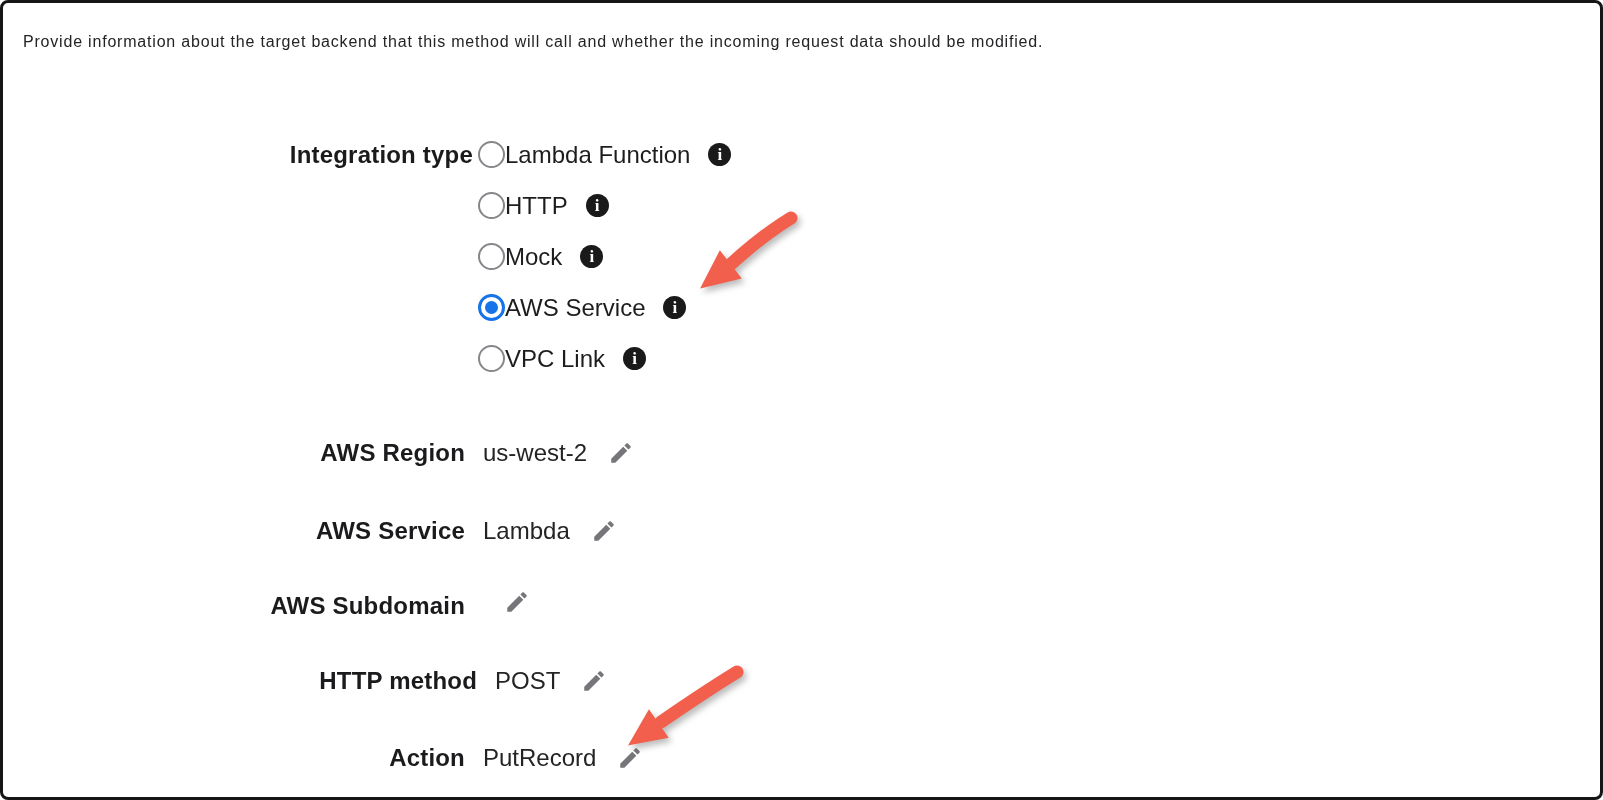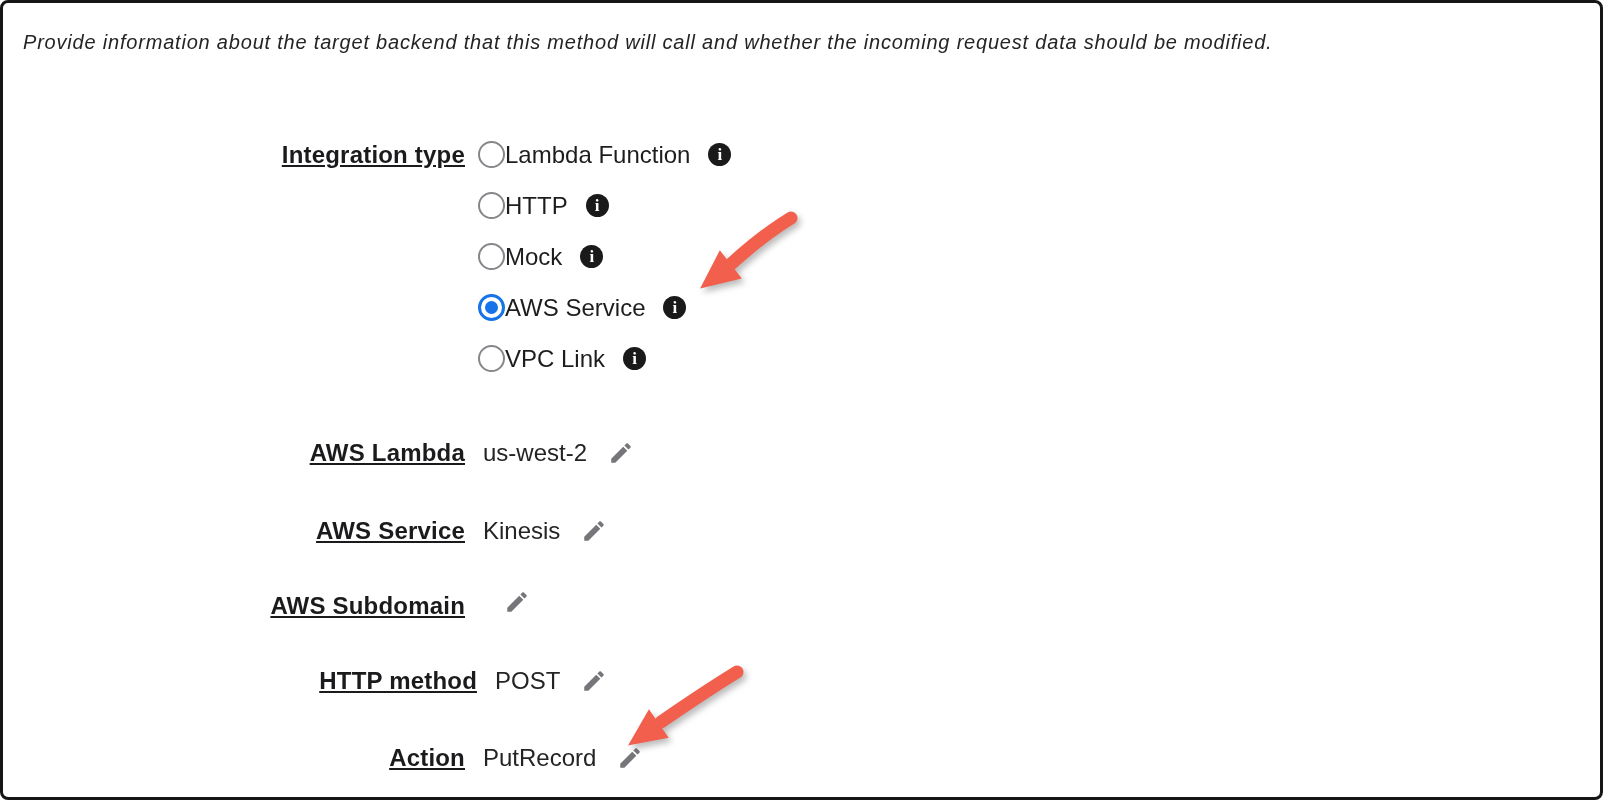--- a/index.html
+++ b/index.html
@@ -11,38 +11,36 @@
     border:3px solid #161616;
     border-radius:8px;
     font-family:"Liberation Sans", sans-serif;
     color:#1d1d1f;
     overflow:hidden;
   }
   .desc{
     position:absolute;
     top:24px;left:20px;right:10px;
     margin:0;
-    font-size:20px;
+    font-size:16px;
     line-height:30px;
     letter-spacing:0.8px;
     white-space:nowrap;
     color:#242426;
-    font-style:italic;
   }
   .field-label{
     position:absolute;
-    left:0;
+    left:8px;
     width:462px;
     text-align:right;
     font-weight:bold;
     font-size:24px;
     line-height:34px;
     color:#1b1b1d;
     letter-spacing:0.2px;
-    text-decoration:underline;
   }
   
   .radio-stack{
     position:absolute;
     left:475px;top:126px;
   }
   .radio-row{
     height:51px;
     display:flex;
     align-items:center;
@@ -162,33 +160,33 @@
 
     <div class="radio-row">
       <span class="radio"></span>
       <span class="radio-label">VPC Link</span>
       <span class="info-badge">i</span>
     </div>
 
   </div>
 
   <div class="field-row" style="top:433px;">
-    <div class="field-label">AWS Lambda</div>
+    <div class="field-label">AWS Region</div>
     <div class="field-value">
       <span>us-west-2</span>
       <svg class="pencil" viewBox="0 0 24 24">
           <path d="M3 17.25V21h3.75L17.81 9.94l-3.75-3.75L3 17.25zM20.71 7.04c.39-.39.39-1.02 0-1.41l-2.34-2.34c-.39-.39-1.02-.39-1.41 0l-1.83 1.83 3.75 3.75 1.83-1.83z"></path>
         </svg>
     </div>
   </div>
 
   <div class="field-row" style="top:511px;">
     <div class="field-label">AWS Service</div>
     <div class="field-value">
-      <span>Kinesis</span>
+      <span>Lambda</span>
       <svg class="pencil" viewBox="0 0 24 24">
           <path d="M3 17.25V21h3.75L17.81 9.94l-3.75-3.75L3 17.25zM20.71 7.04c.39-.39.39-1.02 0-1.41l-2.34-2.34c-.39-.39-1.02-.39-1.41 0l-1.83 1.83 3.75 3.75 1.83-1.83z"></path>
         </svg>
     </div>
   </div>
 
   <div class="field-row" style="top:586px;">
     <div class="field-label">AWS Subdomain</div>
     <div class="field-value">
       <span></span>

